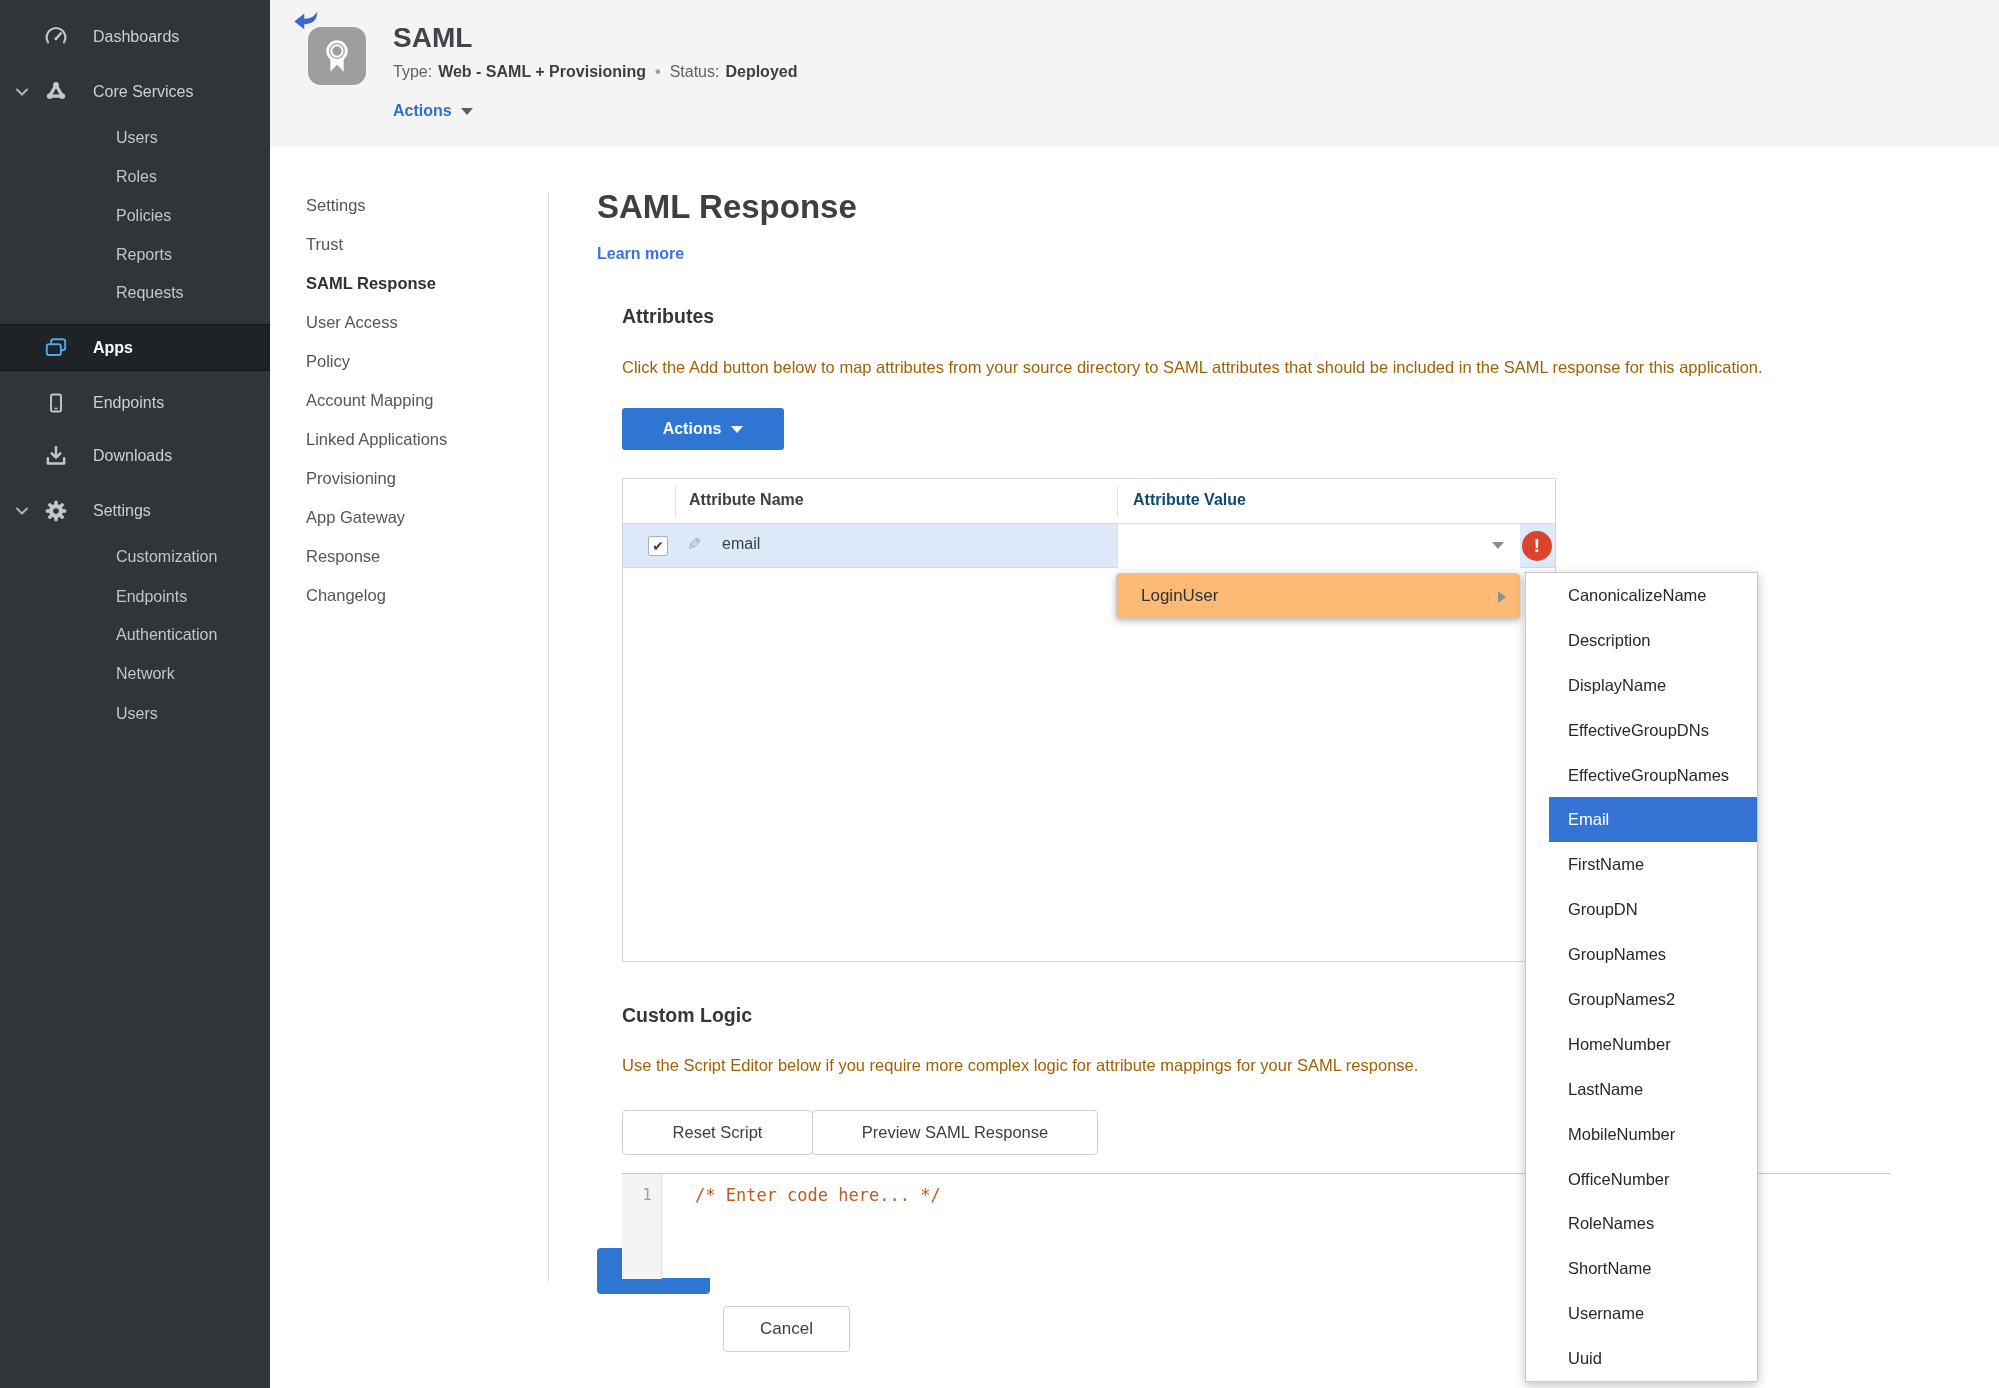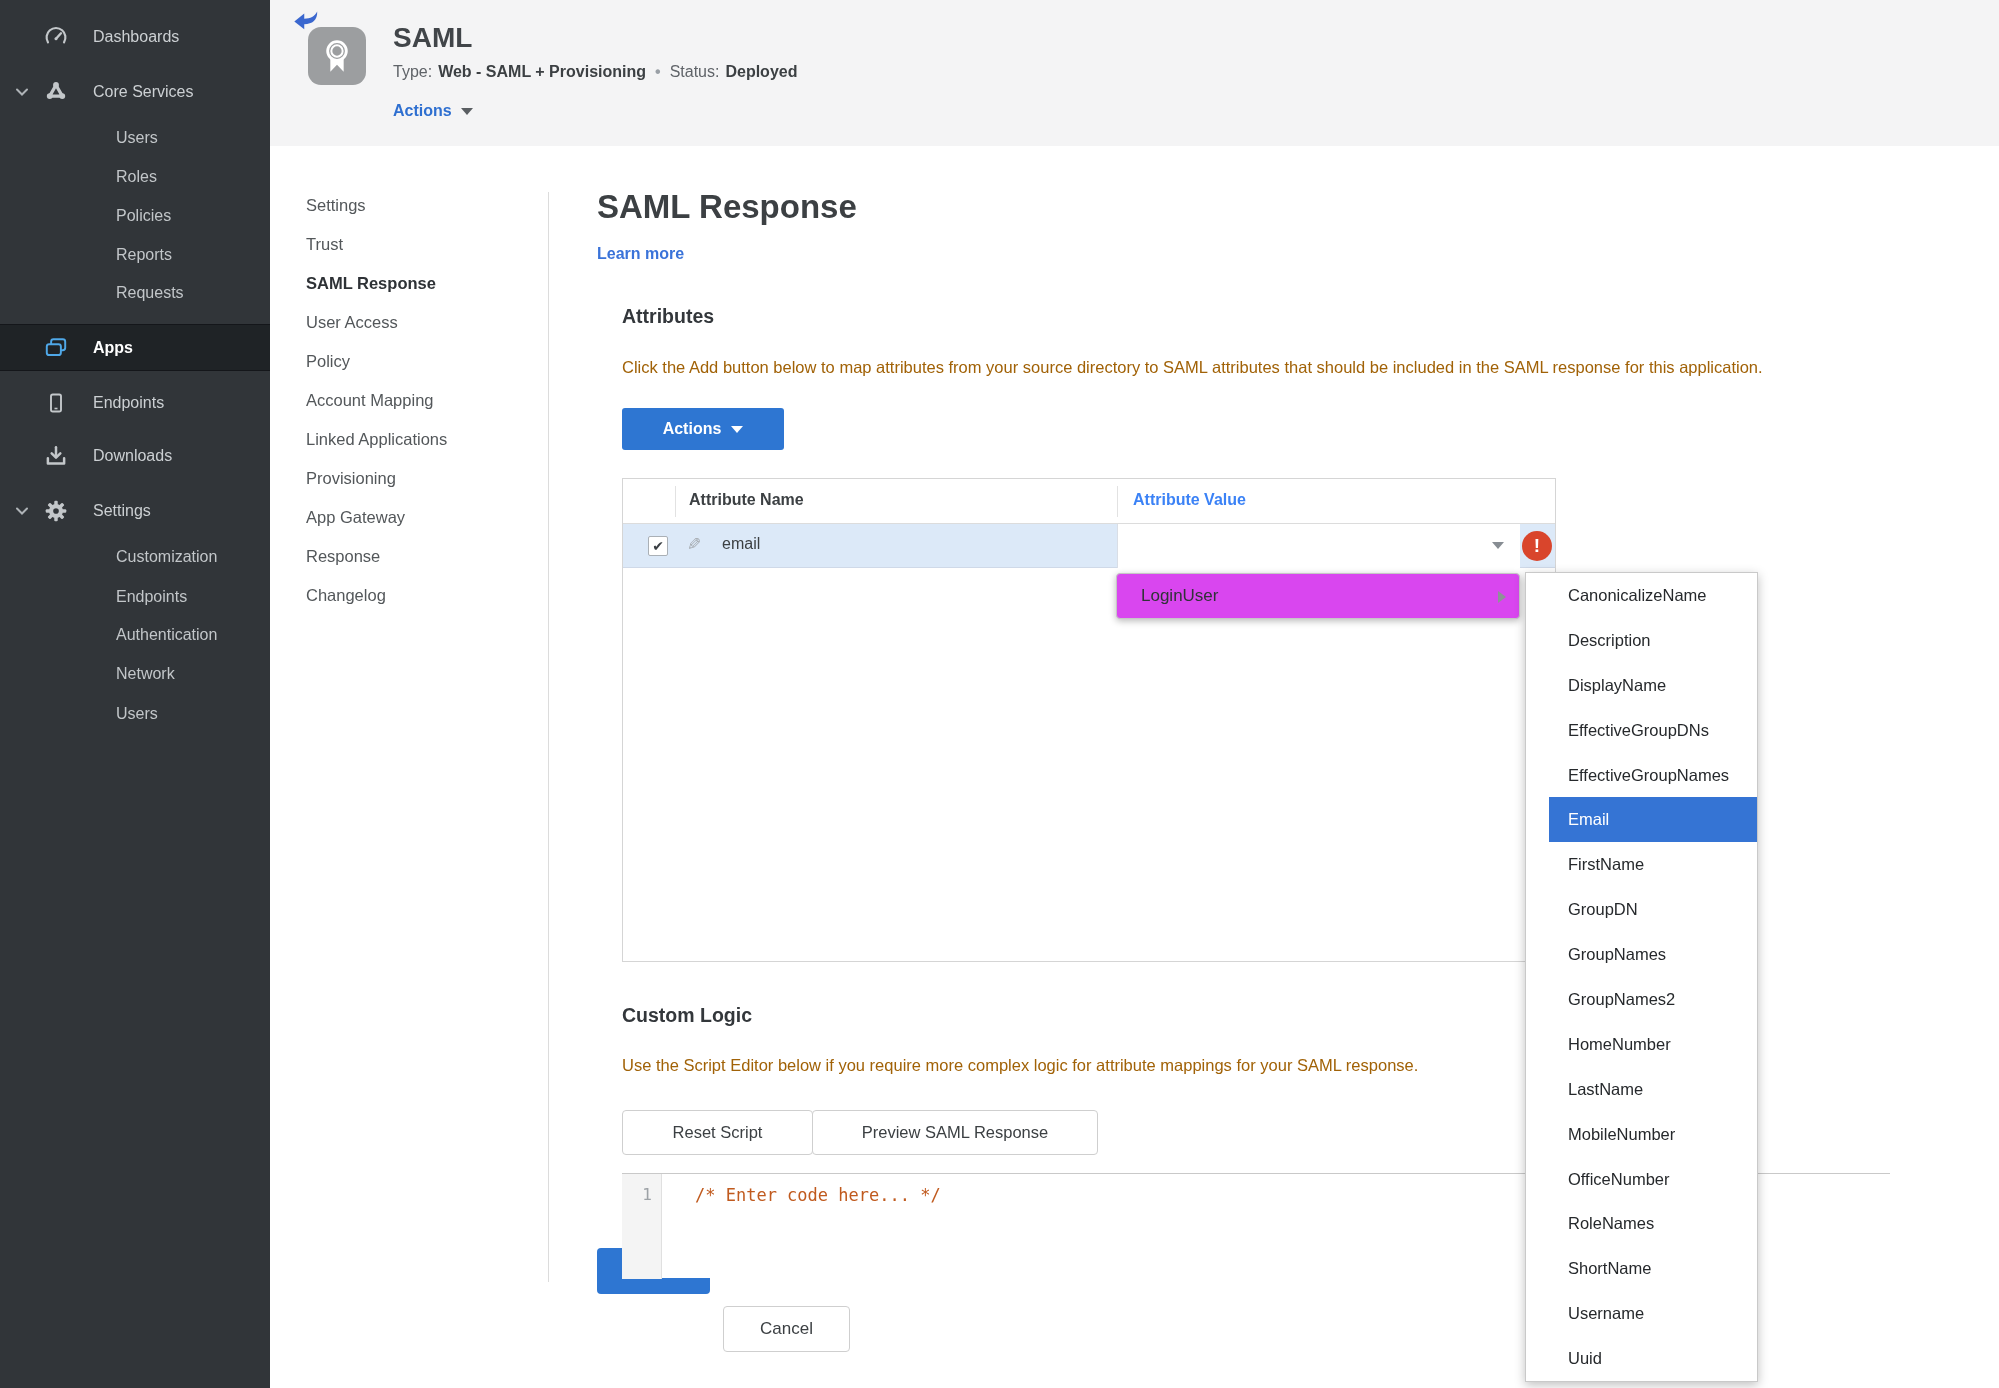--- a/index.html
+++ b/index.html
@@ -43,33 +43,33 @@
 
   .btn-blue { background:#2e76d2; color:#fff; font-weight:bold; font-size:16px; border:none; border-radius:3px; display:flex; align-items:center; justify-content:center; gap:10px; cursor:pointer; font-family:"Liberation Sans", sans-serif; }
   .btn-white { background:#fff; color:#3c4043; font-size:16.5px; border:1px solid #cfcfcf; border-radius:4px; display:flex; align-items:center; justify-content:center; cursor:pointer; font-family:"Liberation Sans", sans-serif; }
 
   .actions-btn { position:absolute; left:622px; top:408px; width:162px; height:42px; }
 
   
   .attr-table { position:absolute; left:622px; top:478px; width:934px; height:484px; border:1px solid #d5d5d5; background:#fff; z-index:4; }
   .t-header { position:relative; height:45px; border-bottom:1px solid #dcdcdc; }
   .t-header .h-name { position:absolute; left:66px; top:12px; font-size:16px; font-weight:bold; color:#3c4043; }
-  .t-header .h-value { position:absolute; left:510px; top:12px; font-size:16px; font-weight:bold; color:#3b82f6; }
+  .t-header .h-value { position:absolute; left:510px; top:12px; font-size:16px; font-weight:bold; color:#0c4a6e; }
   .h-sep { position:absolute; top:7px; height:31px; width:1px; background:#e2e2e2; }
   .t-row { position:relative; height:44px; background:#dce9f8; border-bottom:1px solid #cfd9e8; cursor:pointer; }
   .row-check { position:absolute; left:25px; top:12px; width:20px; height:20px; background:#fff; border:1px solid #aab0b6; border-radius:2px; display:flex; align-items:center; justify-content:center; font-size:14px; color:#3a3f44; cursor:pointer; }
   .row-pencil { position:absolute; left:64px; top:10px; font-size:17px; color:#a3a8ad; transform:scaleX(-1); cursor:pointer; }
   .row-name { position:absolute; left:99px; top:11px; font-size:16px; color:#3c4043; }
   .row-valuecell { position:absolute; left:494px; top:0; width:403px; height:44px; background:#ffffff; border-left:1px solid #d9dee6; cursor:pointer; }
   .row-valuecell .cell-caret { position:absolute; right:16px; top:18px; }
   .row-errorcell { position:absolute; left:897px; top:0; width:36px; height:44px; }
   .error-badge { position:absolute; left:2px; top:7px; width:30px; height:30px; border-radius:50%; background:#d9452c; color:#fff; font-weight:bold; font-size:19px; display:flex; align-items:center; justify-content:center; }
 
   
-  .login-menu { position:absolute; left:1116px; top:573px; width:404px; height:46px; background:#d946ef; border:1px solid #c6c6c6; border-radius:4px; box-shadow:0 2px 7px rgba(0,0,0,0.28); z-index:20; display:flex; align-items:center; cursor:pointer; }
+  .login-menu { position:absolute; left:1116px; top:573px; width:404px; height:46px; background:#fdba74; border:1px solid #c6c6c6; border-radius:4px; box-shadow:0 2px 7px rgba(0,0,0,0.28); z-index:20; display:flex; align-items:center; cursor:pointer; }
   .login-menu .lm-label { font-size:17px; color:#2f3337; padding-left:24px; }
   .login-menu .lm-arrow { position:absolute; right:13px; top:17px; }
   .sub-menu { position:absolute; left:1525px; top:572px; width:233px; height:810px; background:#ffffff; border:1px solid #c9c9c9; box-shadow:0 3px 10px rgba(0,0,0,0.25); z-index:21; display:flex; flex-direction:column; }
   .sub-menu .mi { flex:1; display:flex; align-items:center; padding-left:19px; font-size:16.5px; color:#26292c; cursor:pointer;margin-left:23px; }
   .sub-menu .mi.selected { background:#3574d4; color:#ffffff; }
 
   
   .reset-btn { position:absolute; left:622px; top:1110px; width:191px; height:45px; }
   .preview-btn { position:absolute; left:812px; top:1110px; width:286px; height:45px; }
   .editor { position:absolute; left:622px; top:1173px; width:1268px; height:105px; border-top:1px solid #c9c9c9; background:#fff; z-index:3; }

